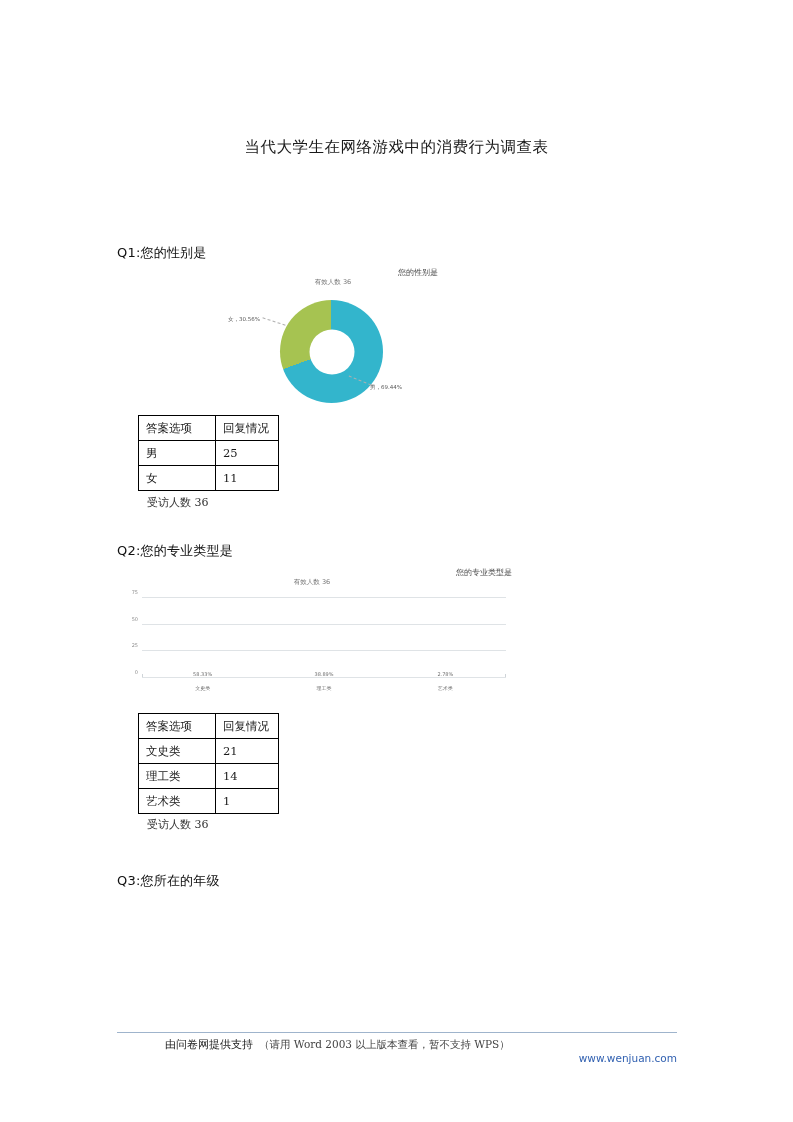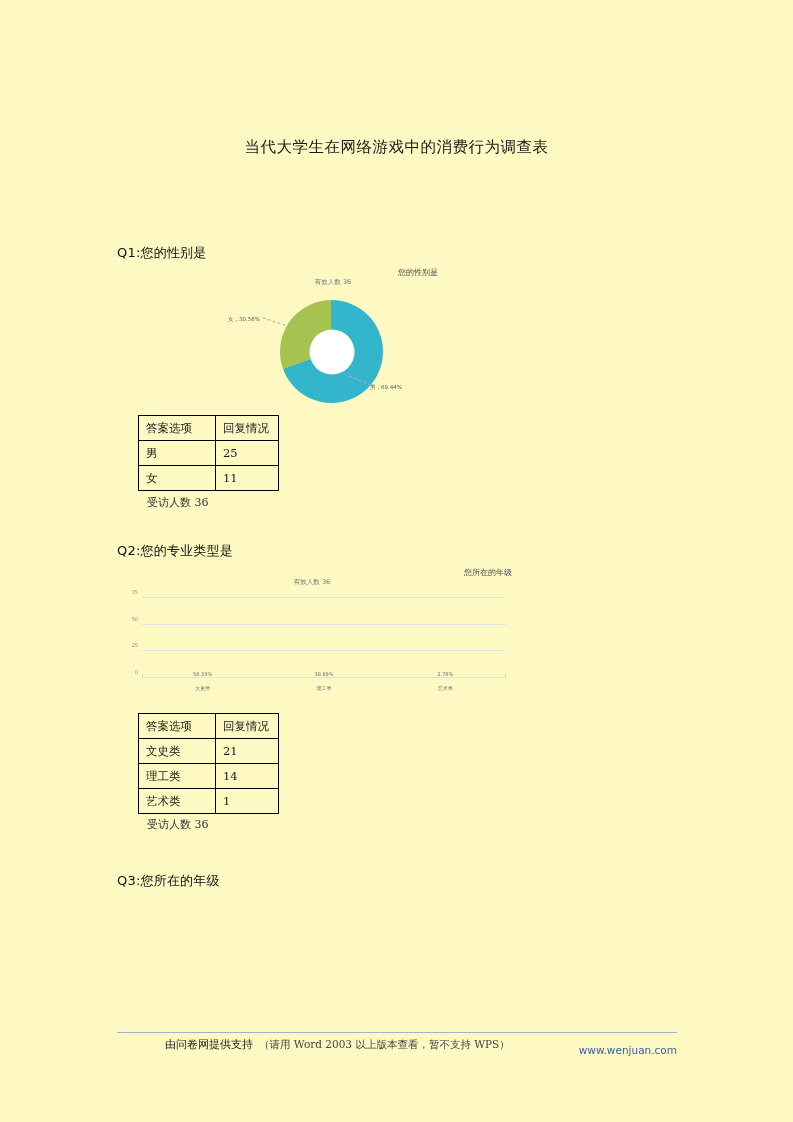--- a/index.html
+++ b/index.html
@@ -7,21 +7,21 @@
     padding: 0;
     background: #d9d9d9;
   }
   body {
     font-family: "Liberation Sans", sans-serif;
   }
   .page {
     position: relative;
     width: 793px;
     height: 1122px;
-    background: #fef9c3;
+    background: #ffffff;
     margin: 0 auto;
     overflow: hidden;
   }
 
   
   .doc-title {
     position: absolute;
     left: 0;
     top: 137px;
     width: 793px;
@@ -243,21 +243,21 @@
   }
   .footer-note {
     font-size: 10.5px;
     color: #444444;
     font-family: "DejaVu Serif", "Liberation Serif", serif;
     margin-left: 6px;
   }
   .footer-right {
     position: absolute;
     right: 0;
-    top: 7px;
+    top: 15px;
     font-size: 10.5px;
     color: #2f5fb0;
     font-family: "DejaVu Sans", "Liberation Sans", sans-serif;
   }
 </style>
 </head>
 <body>
 
 <div class="page">
 
@@ -296,21 +296,21 @@
         <td class="col-cnt">11</td>
       </tr>
     </tbody>
   </table>
 
   <div class="caption" id="caption-q1">受访人数 36</div>
 
   <div class="question" id="q2-head">Q2:您的专业类型是</div>
 
   <div class="bar-wrap">
-    <div class="chart-title">您所在的年级</div>
+    <div class="chart-title">您的专业类型是</div>
     <div class="chart-subtitle">有效人数 36</div>
 
     <div class="bar-plot" id="bar-plot">
       <div class="axis-baseline"></div>
       <div class="axis-cap" style="left:0px;"></div>
       <div class="axis-cap" style="right:0px;"></div>
     <div class="gridline" style="bottom: 0%;"></div>
         <div class="ytick" style="bottom: 0%;">0</div>
         <div class="gridline" style="bottom: 33.3333%;"></div>
         <div class="ytick" style="bottom: 33.3333%;">25</div>

